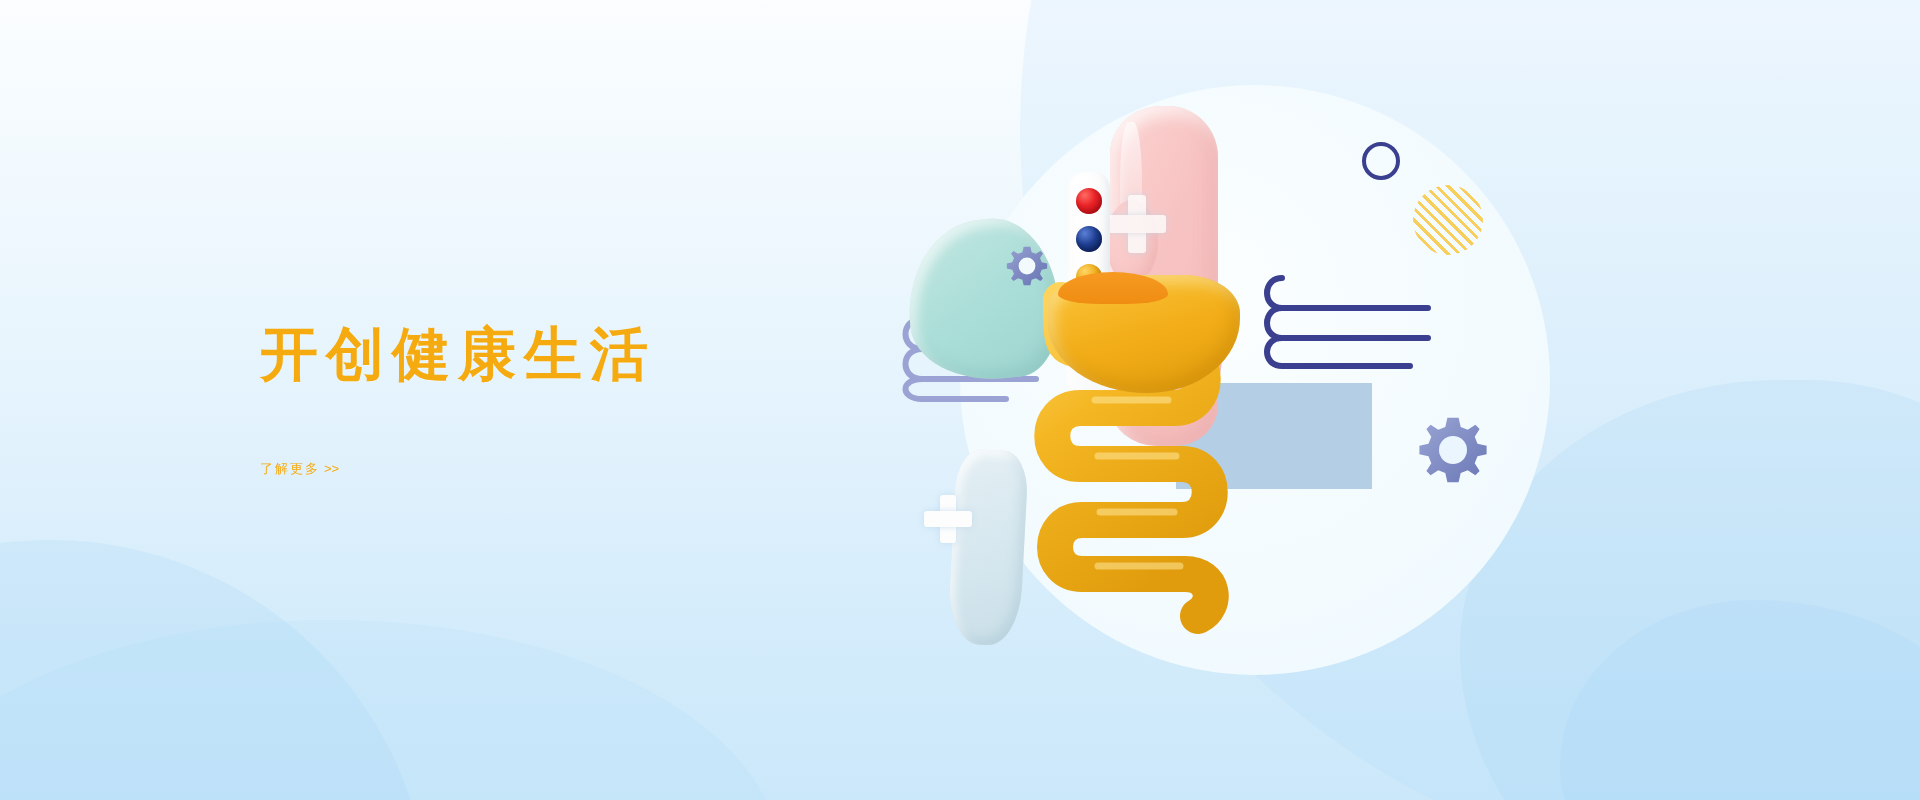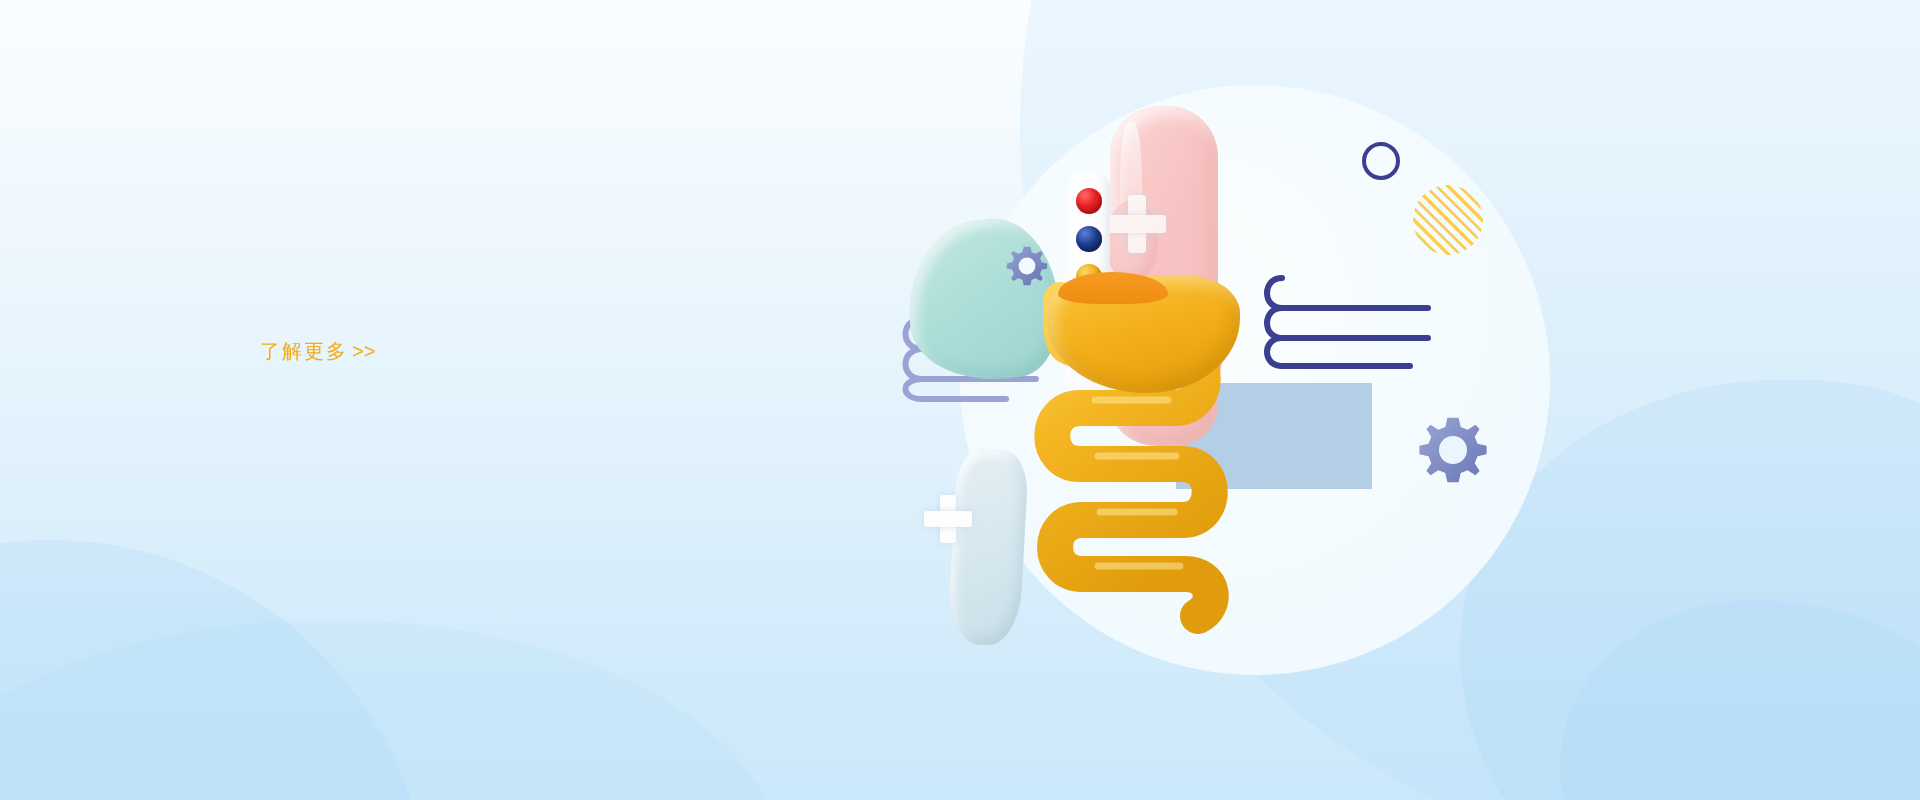--- a/index.html
+++ b/index.html
@@ -71,22 +71,22 @@
     font-size:58px;
     line-height:108px;
     font-weight:bold;
     color:#f5ab10;
     letter-spacing:8px;
     white-space:nowrap;
     text-shadow:0 1px 0 rgba(255,255,255,.35);
   }
   .cta{
     display:inline-block;
-    margin-top:38px;
-    font-size:20px;
+    margin-top:52px;
+    font-size:13px;
     letter-spacing:2px;
     color:#f5ab10;
     text-decoration:none;
     white-space:nowrap;
     cursor:pointer;
   }
   .cta .chev{ margin-left:4px; letter-spacing:0; }
 
   
   .art{
@@ -272,20 +272,21 @@
 
 <div class="banner">
 
   <div class="bg-swoosh"></div>
   <div class="bg-arc-left"></div>
   <div class="bg-blob-right"></div>
   <div class="bg-blob-right2"></div>
   <div class="bg-wave"></div>
 
   <div class="copy">
+    <div class="headline-line">开创健康生活</div>
     <a class="cta" href="#">
       <span>了解更多</span><span class="chev">&gt;&gt;</span>
     </a>
   </div>
 
   <div class="art">
 
     <div class="art-disc"></div>
 
     <div class="plate"></div>

